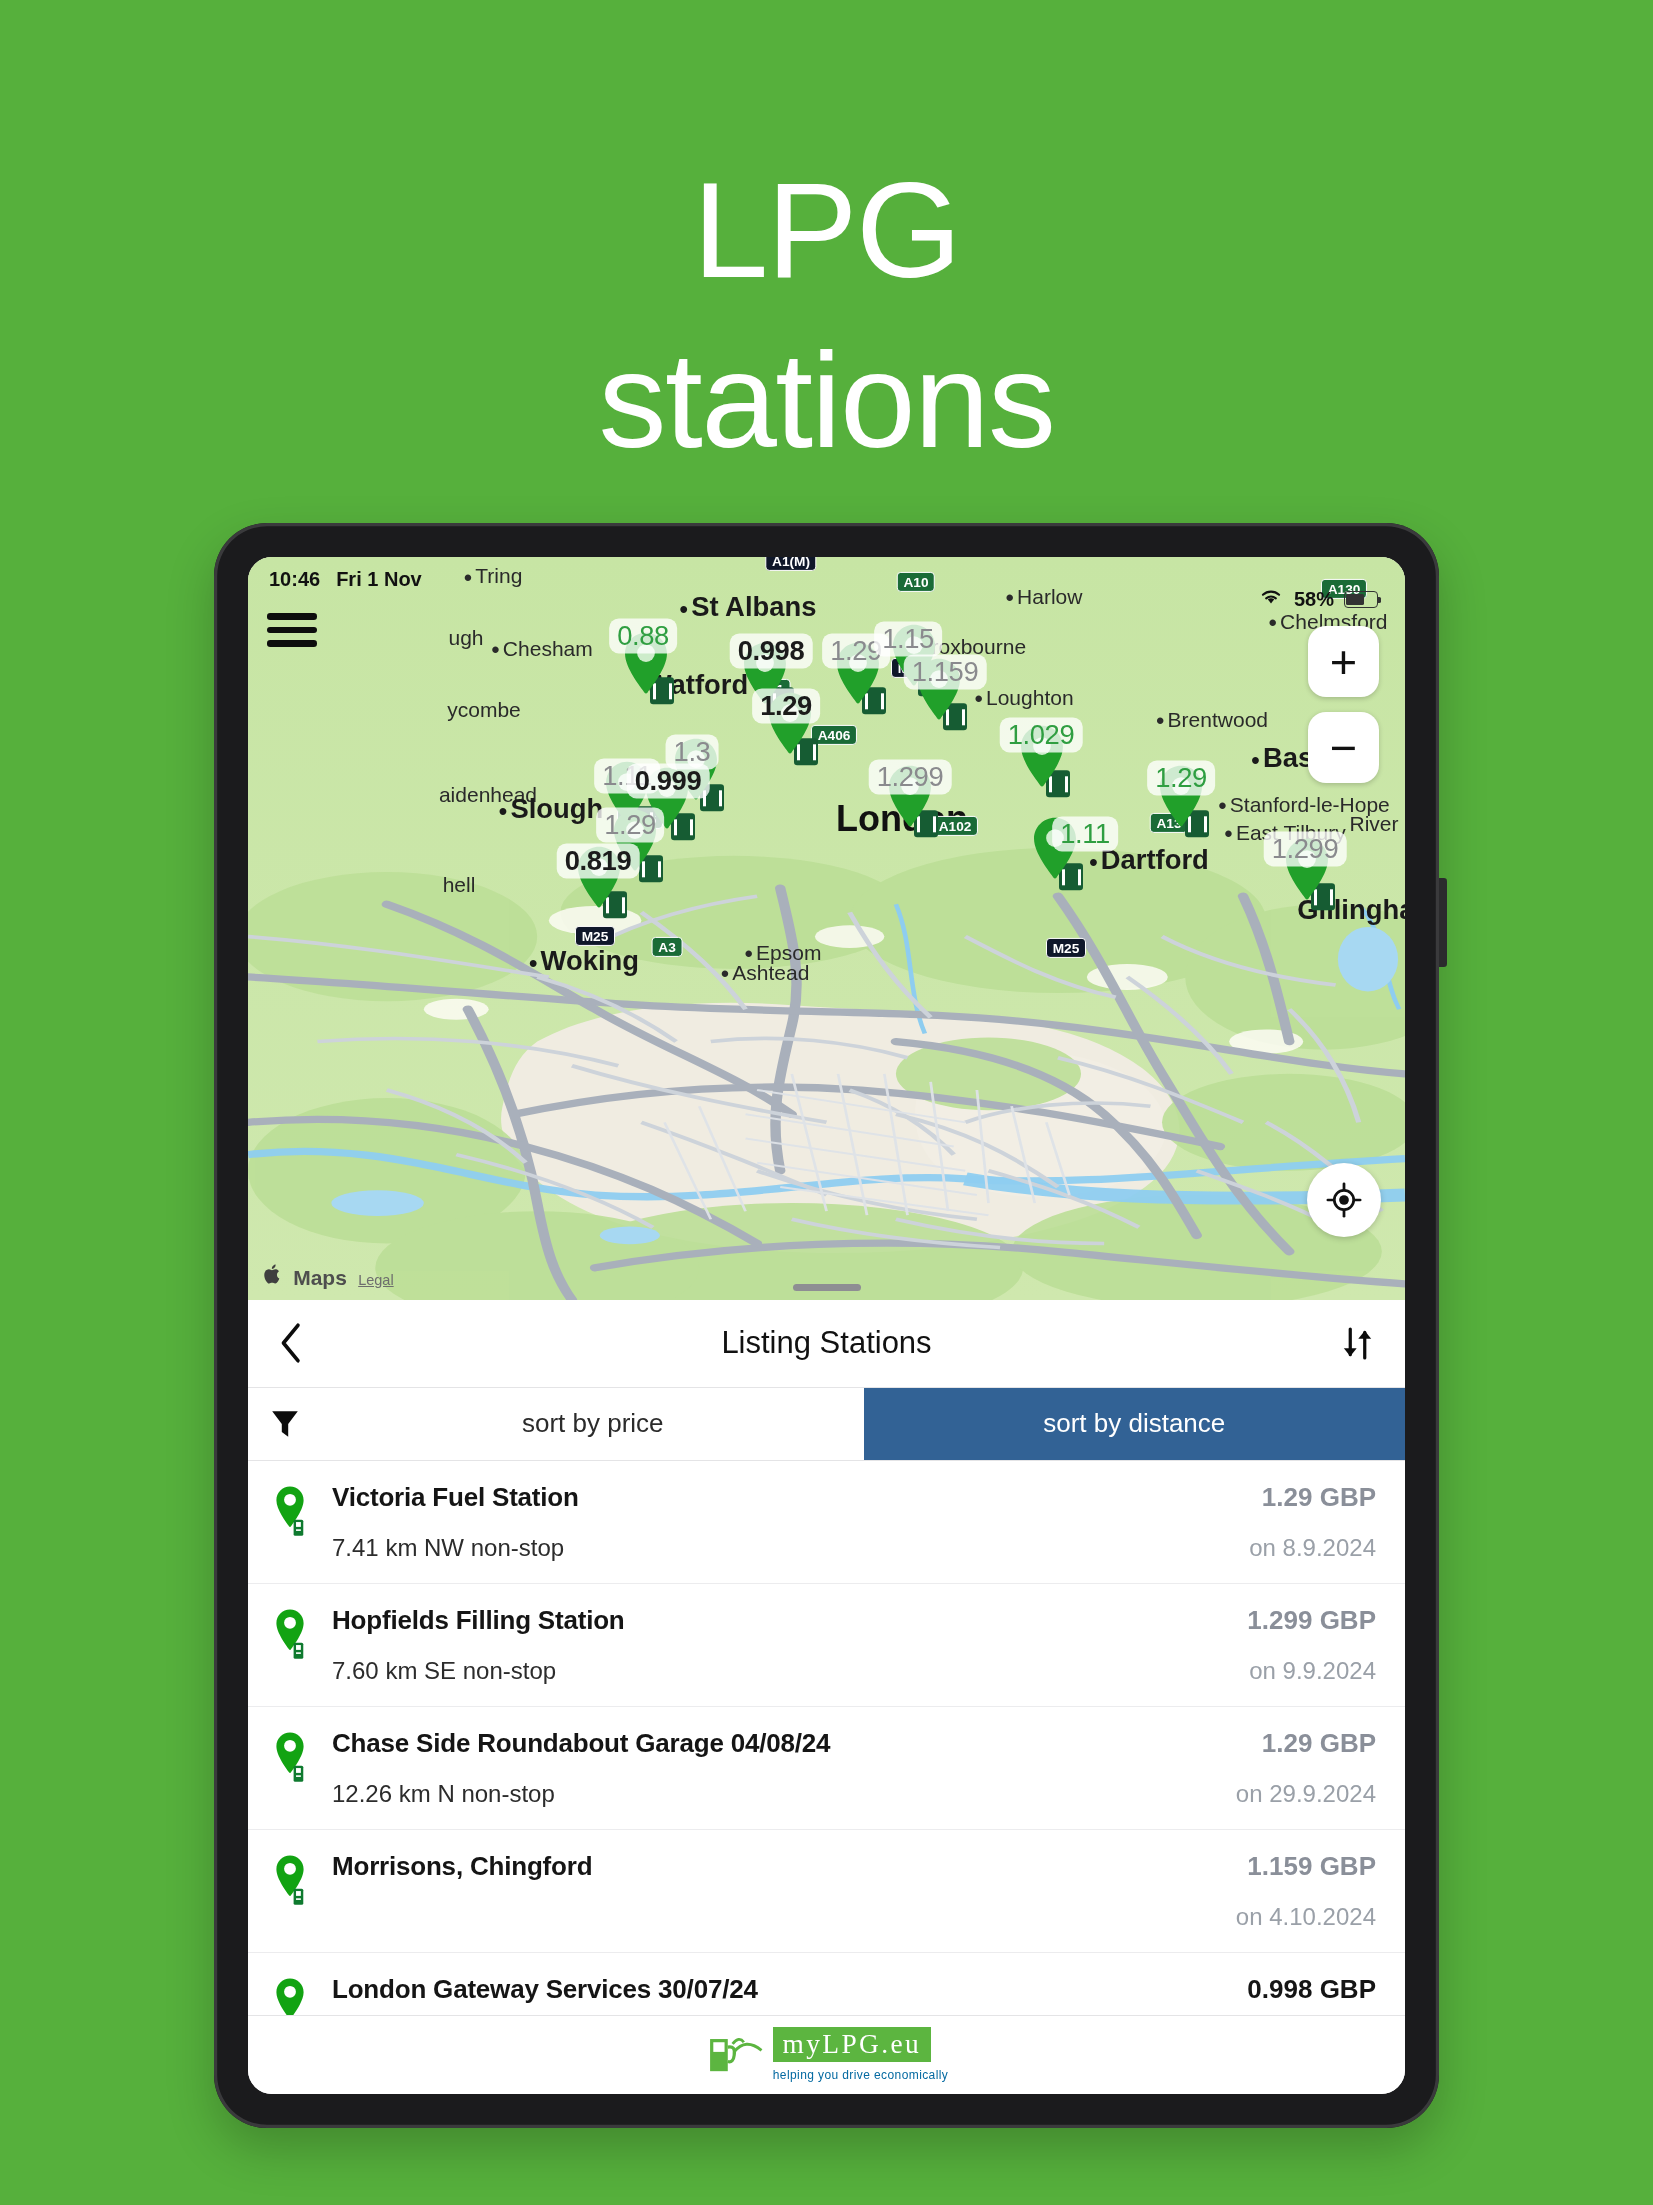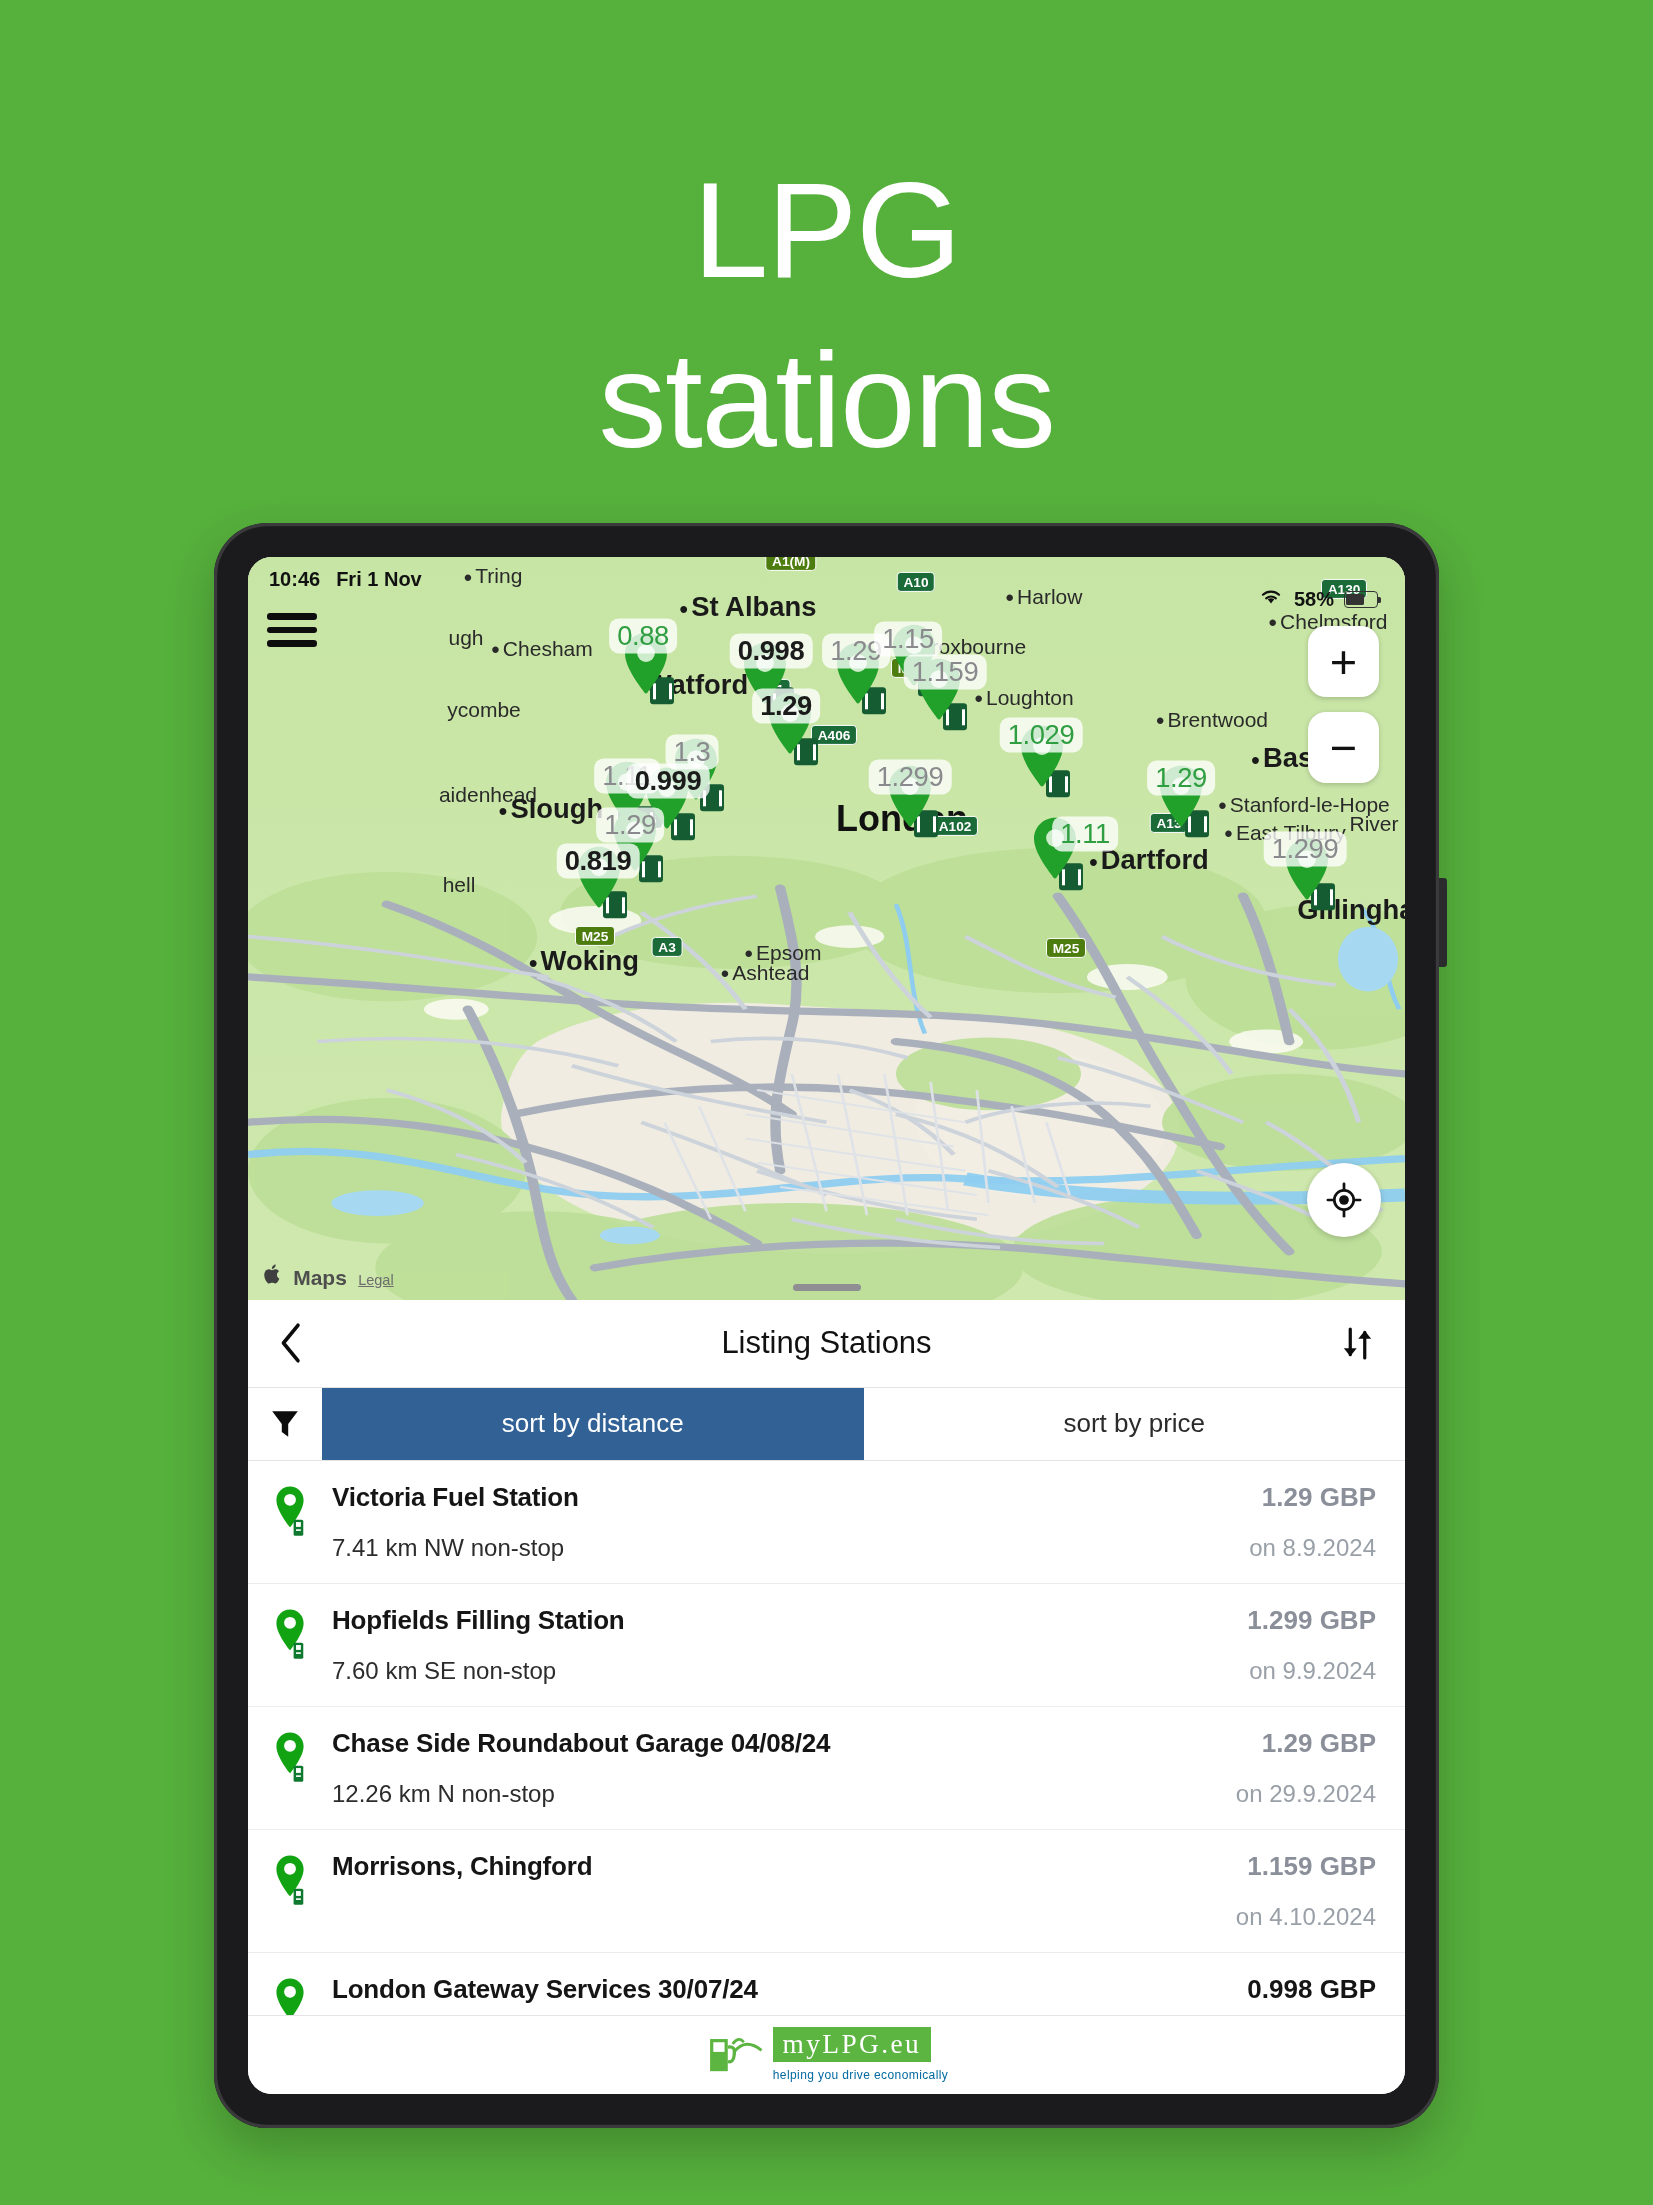--- a/index.html
+++ b/index.html
@@ -132,21 +132,21 @@
   .mlabel.big{ font-size: 27.4px; font-weight:700; color:#1a1a1a; }
   .mlabel.xl { font-size: 36px; font-weight:700; color:#111; }
   .mlabel.dot:before{
     content:"•"; margin-right:3.2px; font-size: 24px; line-height:0; vertical-align: middle;
   }
   .shield{
     position:absolute; z-index:22; transform: translate(-50%,-50%);
     font-size: 13.7px; font-weight:700; color:#fff; padding: 1.6px 5.7px;
     border-radius: 4px; white-space:nowrap;
   }
-  .shield.m { background:#4d7c0f; border:1.6px solid #fff; }
+  .shield.m { background:#0f172a; border:1.6px solid #fff; }
   .shield.a { background:#1a6b37; border:1.6px solid #fff; }
   .mw { 
     position:absolute; z-index:23; transform:translate(-50%,-50%);
     width:24px; height:27.4px; background:#165c33; border-radius:3.2px;
     display:flex; align-items:center; justify-content:center;
   }
   .mw:before{ content:""; width:13px; height:16px; border-left:3.2px solid #fff; border-right:3.2px solid #fff; }
 
   
   .grabber-wrap{
@@ -566,22 +566,22 @@
           </svg>
         </div>
       </div>
 
       <div class="tabs-row">
         <div class="filter-cell">
           <svg width="32" height="36" viewBox="0 0 40 44">
             <path d="M4 6 H36 L24 22 V38 L16 32 V22 Z" fill="#0c0c0c"></path>
           </svg>
         </div>
+        <div class="tab">sort by price</div>
         <div class="tab active">sort by distance</div>
-        <div class="tab">sort by price</div>
       </div>
 
       <div class="list" id="station-list">
           <div class="row">
             <div class="row-pin"><svg width="32" height="44" viewBox="0 0 40 54">
                 <path d="M20 1.5C10.6 1.5 3 9.1 3 18.5c0 12 13 28.5 15.7 32.6a1.6 1.6 0 0 0 2.6 0C24 47 37 30.5 37 18.5 37 9.1 29.4 1.5 20 1.5z" fill="#12a312"></path>
                 <circle cx="20" cy="18" r="7.4" fill="#ffffff"></circle>
               </svg><span style="position:relative;left:18px;top:-14.5px;display:inline-block"><svg width="14.5" height="19.4" viewBox="0 0 18 24">
                   <rect x="2" y="2" width="12" height="20" rx="2" fill="#0f7a2f"></rect>
                   <rect x="5" y="5" width="6" height="6" fill="#ffffff"></rect>

